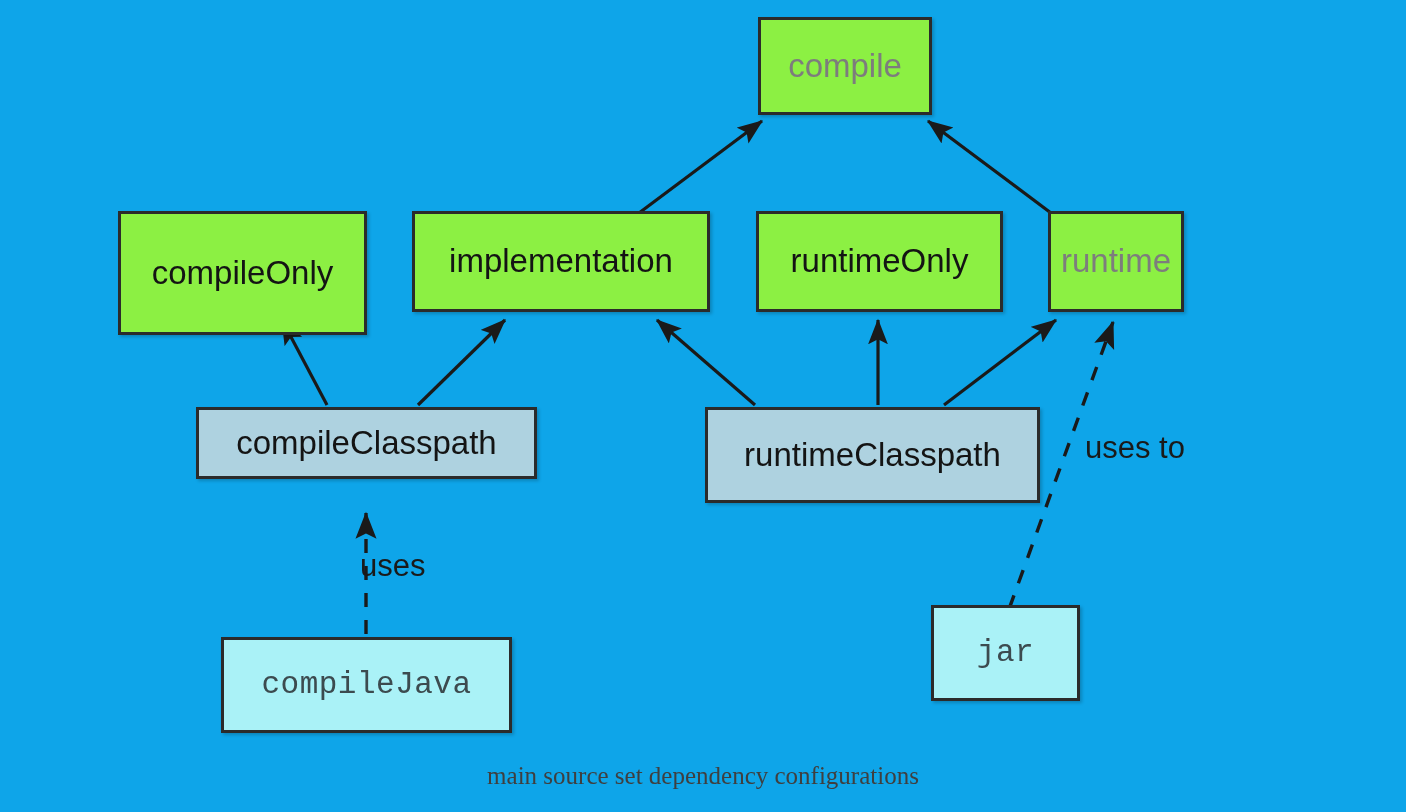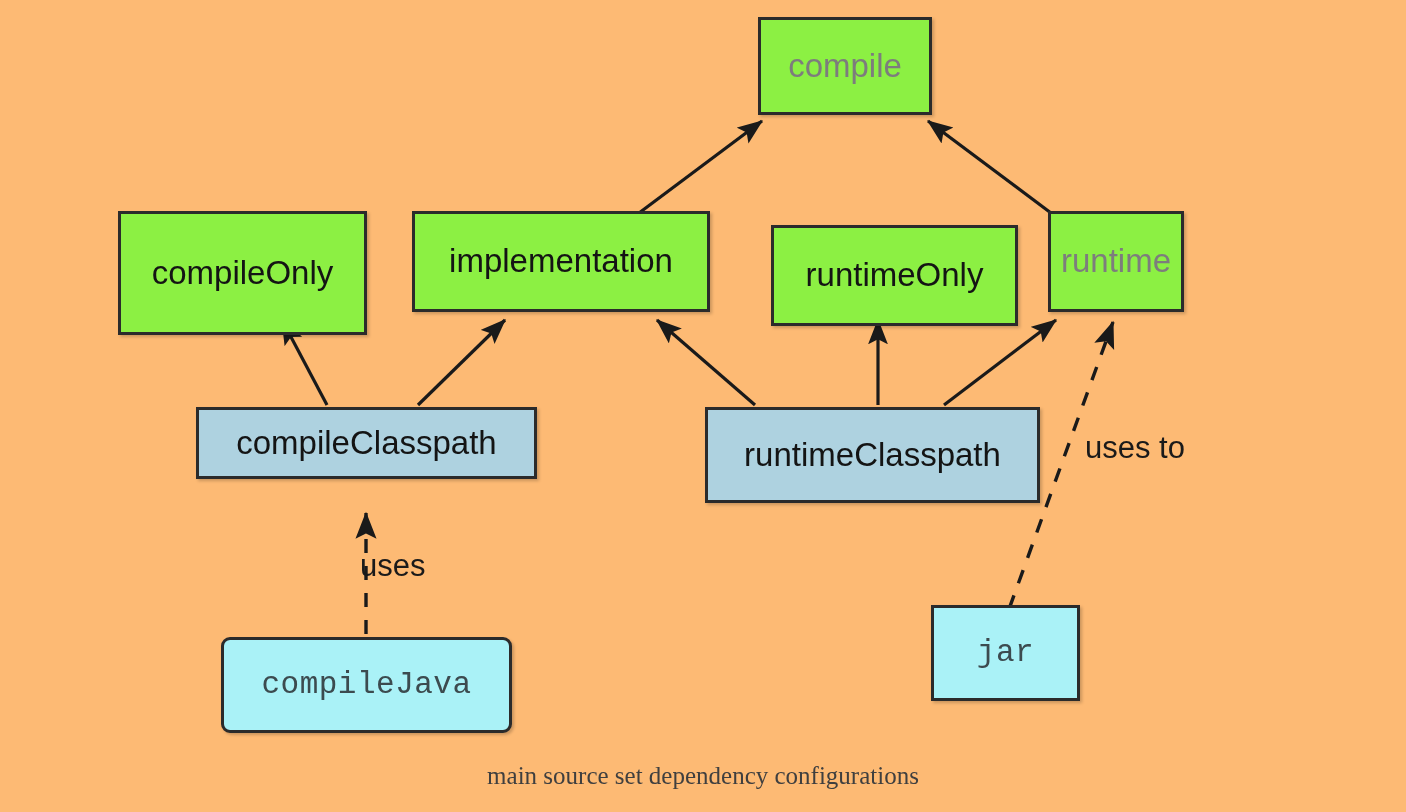--- a/index.html
+++ b/index.html
@@ -8,21 +8,21 @@
     padding: 0;
     background: #ffffff;
   }
   body {
     font-family: "Liberation Sans", sans-serif;
   }
   #diagram-root {
     position: relative;
     width: 1406px;
     height: 812px;
-    background: #fdba74;
+    background: #0ea5e9;
     overflow: hidden;
   }
   #edge-layer {
     position: absolute;
     left: 0;
     top: 0;
     width: 1406px;
     height: 812px;
     pointer-events: none;
   }
@@ -112,37 +112,37 @@
   </div>
 
   <div class="node node-config" id="node-compileOnly" style="left:118px; top:211px; width:249px; height:124px;">
     <span>compileOnly</span>
   </div>
 
   <div class="node node-config" id="node-implementation" style="left:412px; top:211px; width:298px; height:101px;">
     <span>implementation</span>
   </div>
 
-  <div class="node node-config" id="node-runtimeOnly" style="left:756px; top:225px; width:247px; height:101px;margin-left:15px;">
+  <div class="node node-config" id="node-runtimeOnly" style="left:756px; top:211px; width:247px; height:101px;">
     <span>runtimeOnly</span>
   </div>
 
   <div class="node node-config deprecated" id="node-runtime" style="left:1048px; top:211px; width:136px; height:101px;">
     <span>runtime</span>
   </div>
 
   <div class="node node-classpath" id="node-compileClasspath" style="left:196px; top:407px; width:341px; height:72px;">
     <span>compileClasspath</span>
   </div>
 
   <div class="node node-classpath" id="node-runtimeClasspath" style="left:705px; top:407px; width:335px; height:96px;">
     <span>runtimeClasspath</span>
   </div>
 
-  <div class="node node-task" id="node-compileJava" style="left:221px; top:637px; width:291px; height:96px;border-radius:9px;">
+  <div class="node node-task" id="node-compileJava" style="left:221px; top:637px; width:291px; height:96px;">
     <span>compileJava</span>
   </div>
 
   <div class="node node-task" id="node-jar" style="left:931px; top:605px; width:149px; height:96px;">
     <span>jar</span>
   </div>
 
   <div class="edge-label" style="left:360px; top:548px;">uses</div>
 
   <div class="edge-label" style="left:1085px; top:430px;">uses to</div>

